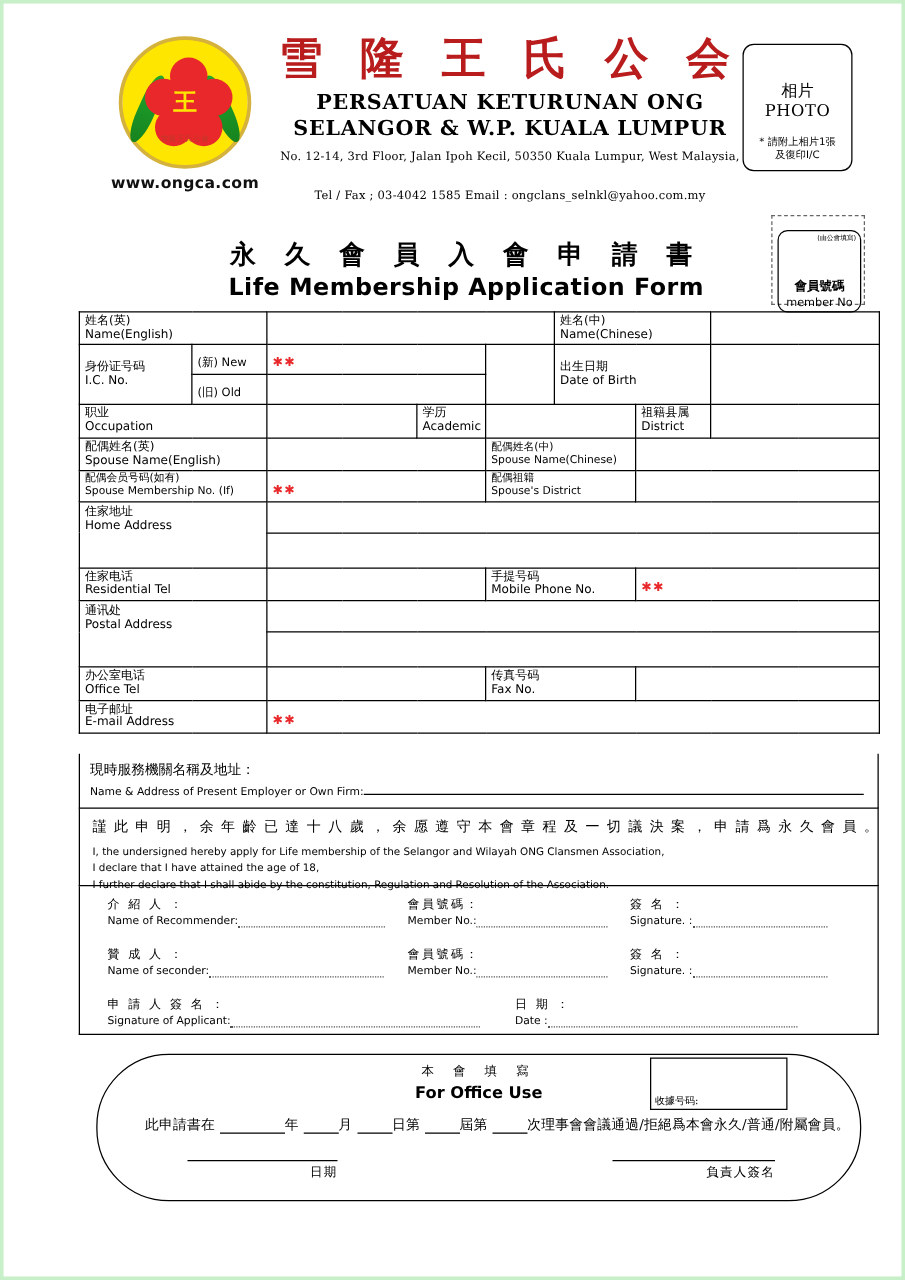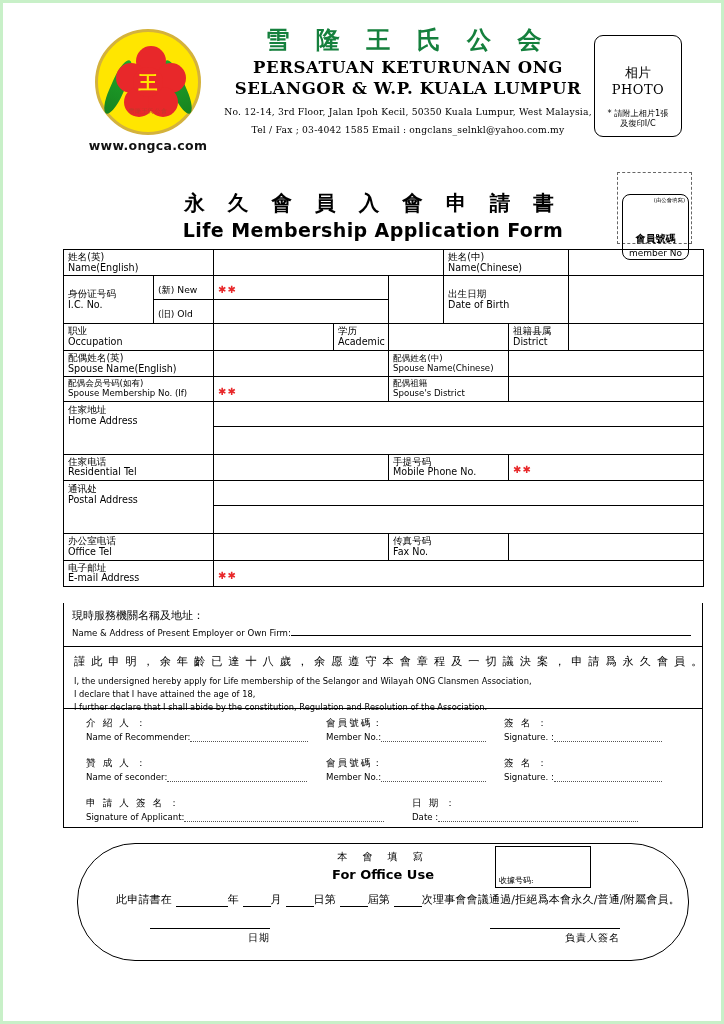--- a/index.html
+++ b/index.html
@@ -57,22 +57,22 @@
   .wheat.l { left: 13px; top: 26px; transform: rotate(24deg); }
   .wheat.r { right: 13px; top: 26px; transform: rotate(-24deg); }
   .logo-sub {
     position:absolute; left:0; right:0; bottom: 16px; text-align:center;
     font-size: 6px; color:#c0392b; letter-spacing: .5px;
   }
 
   .titles { position: absolute; left: 152px; top: 0; width: 390px; text-align: center; }
   .t-cn {
     font-family: "DejaVu Serif", "Liberation Serif", serif;
-    font-size: 24px; font-weight: bold; letter-spacing: 9px;
-    color:#15803d; line-height: 1.25; white-space: nowrap;
+    font-size: 35px; font-weight: bold; letter-spacing: 9px;
+    color:#b91c1c; line-height: 1.25; white-space: nowrap;
   }
   .t-en1, .t-en2 {
     font-family: "DejaVu Serif", "Liberation Serif", serif;
     font-weight: bold; color:#000; white-space: nowrap;
   }
   .t-en1 { font-size: 16.5px; letter-spacing: .6px; margin-top: 3px; }
   .t-en2 { font-size: 16.5px; letter-spacing: .6px; margin-top: 2px; }
   .addr {
     font-family: "DejaVu Serif", "Liberation Serif", serif;
     font-size: 9.2px; color:#000; margin-top: 7px; line-height: 1.5; white-space: nowrap;
@@ -88,21 +88,21 @@
   .ph-cn { font-size: 13px; font-family:"DejaVu Serif", serif; }
   .ph-en { font-size: 13px; font-family:"DejaVu Serif", serif; letter-spacing:.5px; }
   .ph-note { font-size: 8.2px; margin-top: 11px; line-height:1.25; font-family:"DejaVu Sans", sans-serif;}
 
   
   .memno-outer {
     position: absolute; left: 556px; top: 147px; width: 75px; height: 72px;
     border: 1px dashed #666;
   }
   .memno-inner {
-    position:absolute; left: 4px; top: 21px; width: 67px; height: 66px;
+    position:absolute; left: 4px; top: 11px; width: 67px; height: 66px;
     border: 1.6px solid #000; border-radius: 8px;
     text-align: center;
   }
   .memno-tiny { font-size: 5.4px; text-align: right; padding: 2px 3px 0 0; color:#000; }
   .memno-cn { position:absolute; left:0; right:0; bottom: 13px; font-size: 10px; font-weight:bold; font-family:"DejaVu Serif", serif;}
   .memno-en { position:absolute; left:0; right:0; bottom: 1px; font-size: 9px; font-family:"DejaVu Sans", sans-serif;}
 
   
   .form-title { position: absolute; left: 150px; top: 186px; width: 440px; text-align: center; }
   .ft-cn {
@@ -170,21 +170,21 @@
   .office {
     position:absolute; left: 74px; width: 612px; height: 118px;
     border: 1.4px solid #000; border-radius: 58px/58px;
   }
   .ou-cn { position:absolute; left:0; right:0; top: 6px; text-align:center;
            font-family:"DejaVu Serif", serif; font-size: 10px; letter-spacing: 6px; }
   .ou-en { position:absolute; left:0; right:0; top: 23px; text-align:center;
            font-family:"DejaVu Sans", sans-serif; font-size: 13px; font-weight:bold;
            }
   .receipt {
-    position:absolute; left: 417px; top: 2px; width: 96px; height: 42px;
+    position:absolute; left: 442px; top: 2px; width: 110px; height: 42px;
     border: 1.6px solid #000; 
   }
   .receipt span { position:absolute; left: 3px; bottom: 1px; font-size: 8px; font-family:"DejaVu Serif", serif; }
   .ou-line {
     position:absolute; left: 38px; top: 48px; width: 545px;
     font-family:"DejaVu Serif","Liberation Serif", serif; font-size: 11px;
     white-space: nowrap; letter-spacing: .2px;
   }
   .ou-blank { display:inline-block; border-bottom: 1px solid #000; height: 10px; vertical-align: bottom; }
   .ou-sig { position:absolute; bottom: 4px; width: 100%; height: 28px; }
@@ -223,21 +223,21 @@
         <div class="logo-sub">雪隆王氏公會</div>
       </div>
       <div class="logo-url">www.ongca.com</div>
     </div>
 
     <div class="titles">
       <div class="t-cn">雪 隆 王 氏 公 会</div>
       <div class="t-en1">PERSATUAN KETURUNAN ONG</div>
       <div class="t-en2">SELANGOR &amp; W.P. KUALA LUMPUR</div>
       <div class="addr">No. 12-14, 3rd Floor, Jalan Ipoh Kecil, 50350 Kuala Lumpur, West Malaysia,</div>
-      <div class="addr" style="margin-top:4px;">Tel / Fax ;  03-4042 1585    Email :  ongclans_selnkl@yahoo.com.my</div>
+      <div class="addr" style="margin-top:17px;">Tel / Fax ;  03-4042 1585    Email :  ongclans_selnkl@yahoo.com.my</div>
     </div>
 
     <div class="photo-box">
       <div class="ph-cn">相片</div>
       <div class="ph-en">PHOTO</div>
       <div class="ph-note">* 請附上相片1張</div>
       <div class="ph-note" style="margin-top:0;">及復印I/C</div>
     </div>
 
     <div class="memno-outer">

